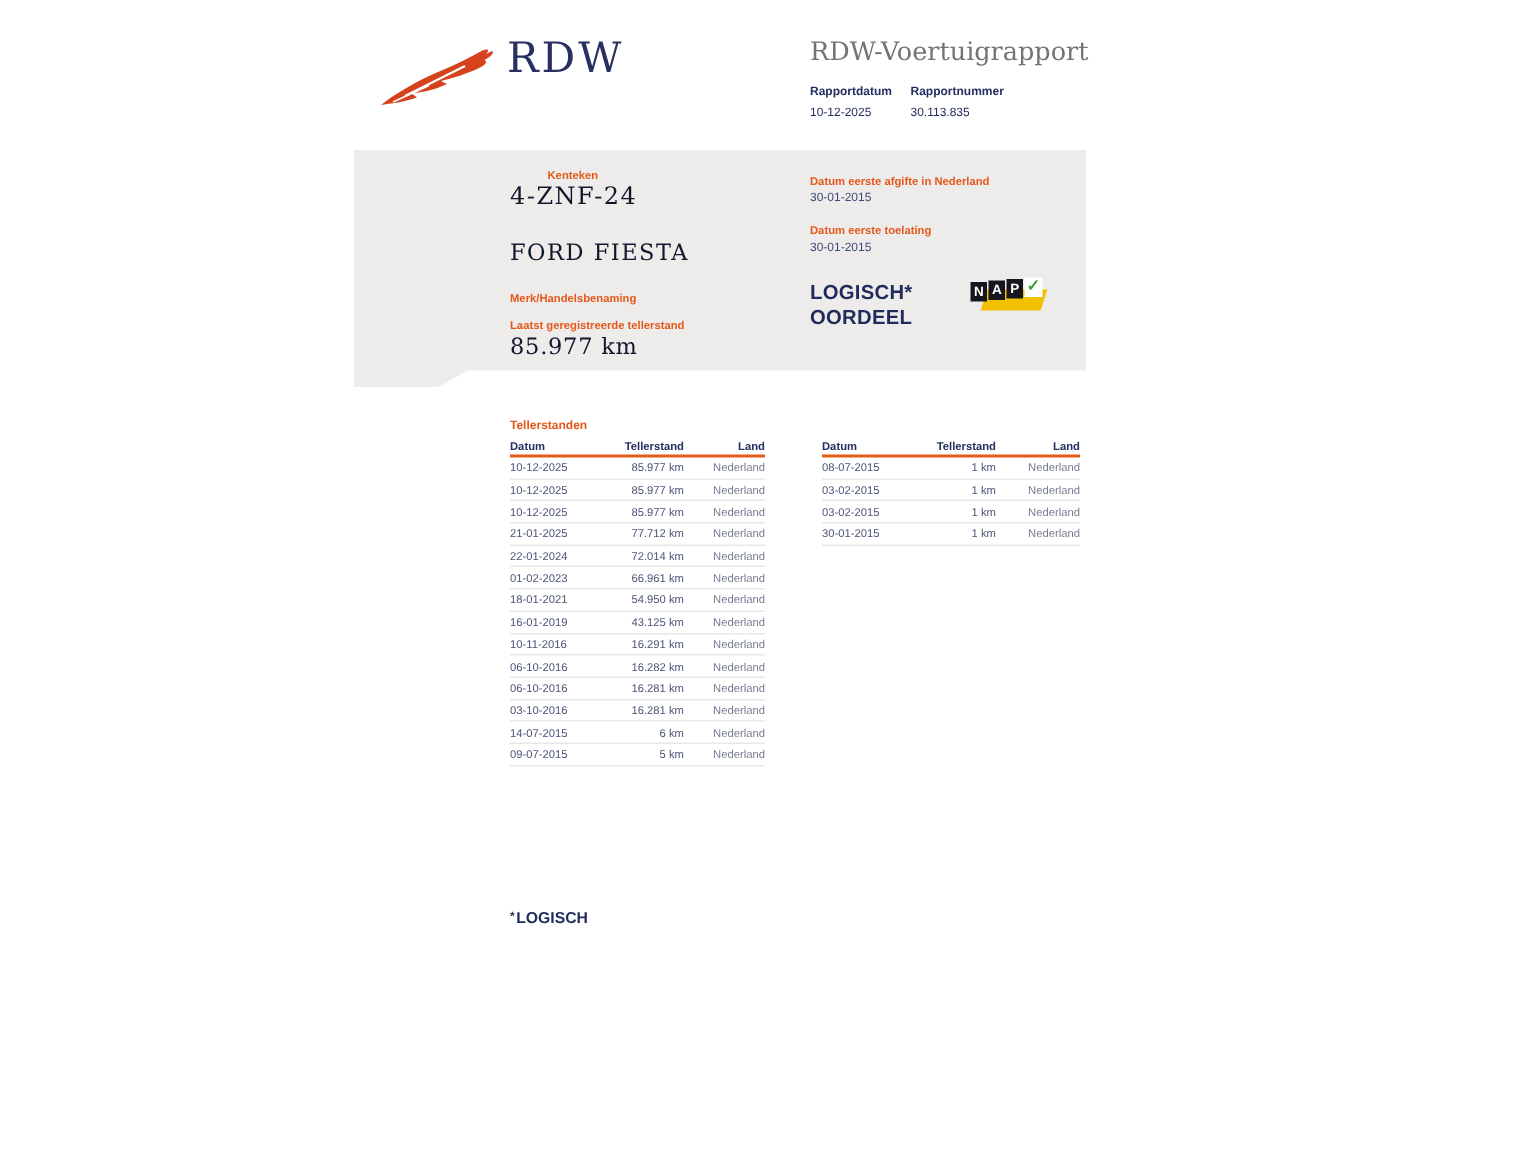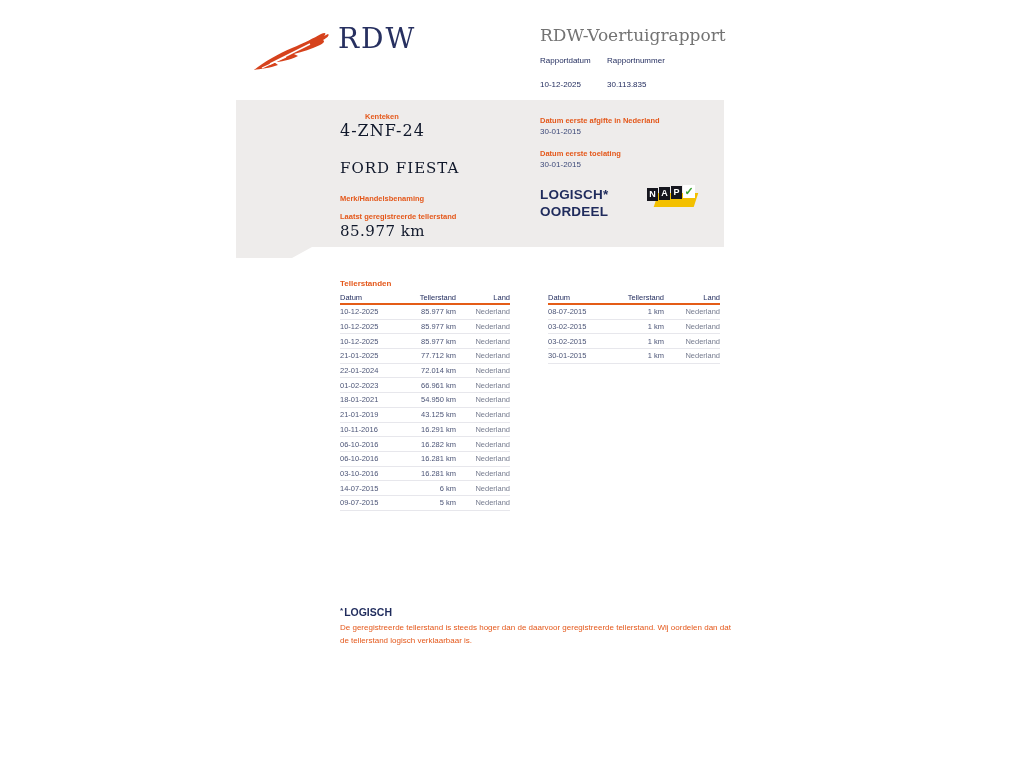--- a/index.html
+++ b/index.html
@@ -7,21 +7,21 @@
   .page { position:relative; width:1024px; height:653px; background:#ffffff; overflow:hidden; }
 
   
   .logo-wrap { position:absolute; left:252px; top:22px; width:190px; height:52px; }
   .logo-svg { position:absolute; left:0; top:4px; }
   .logo-text { position:absolute; left:86px; top:0px; font-family:"DejaVu Serif", serif;
                font-size:28px; color:#273060; letter-spacing:2px; }
   .doc-title { position:absolute; left:540px; top:25px; font-family:"DejaVu Serif", serif;
                font-size:17px; color:#737373; }
   .meta { position:absolute; top:56px; font-size:8px; color:#242e5f; }
-  .meta .lbl { font-weight:normal; display:block; margin-bottom:15px; }
+  .meta .lbl { font-weight:bold; display:block; margin-bottom:5px; }
   .meta-date { left:540px; } .meta-num { left:607px; }
 
   
   .graybox { position:absolute; left:236px; top:100px; width:488px; height:158px; background:#eeeceb;
              clip-path: polygon(0 0, 100% 0, 100% 147px, 76px 147px, 56px 100%, 0 100%); }
   .olabel { position:absolute; font-size:7.5px; font-weight:bold; color:#e4581b; }
   .serifval { position:absolute; font-family:"DejaVu Serif", serif; color:#0f172a; }
   .sansval { position:absolute; font-size:8px; color:#3e4a79; }
   .oordeel { position:absolute; left:540px; top:186px; font-size:13.5px; font-weight:bold;
              color:#1f2b5c; line-height:17px; letter-spacing:0.2px; }
@@ -34,21 +34,21 @@
               font-size:9px; font-weight:bold; text-align:center; line-height:13px; }
   .nap-check { position:absolute; width:12px; height:13px; background:#ffffff; color:#3fa535;
                font-size:11px; font-weight:bold; text-align:center; line-height:13px; }
 
   
   .section-title { position:absolute; left:340px; top:279px; font-size:8px; font-weight:bold; color:#e4581b; }
   .dtable { position:absolute; top:291px; font-size:7.5px; color:#4c5577; }
   .dtable-left { left:340px; width:170px; }
   .dtable-right { left:548px; width:172px; }
   .thead, .trow { display:grid; grid-template-columns:66px 50px 1fr; align-items:center; }
-  .thead { height:14px; font-weight:normal; color:#242e5f; border-bottom:2px solid #e45c17; }
+  .thead { height:14px; font-weight:bold; color:#242e5f; border-bottom:2px solid #e45c17; }
   .trow { height:14.7px; border-bottom:1px solid #e7e7ec; }
   .thead span:nth-child(2), .trow span:nth-child(2) { text-align:right; }
   .thead span:nth-child(3), .trow span:nth-child(3) { text-align:right; color:#767c8f; }
   .thead span:nth-child(3) { color:#242e5f; }
 
   
   .footnote-title { position:absolute; left:340px; top:606px; font-size:10.5px; font-weight:bold; color:#1f2b5c; }
   .footnote-title .ast { font-size:8px; vertical-align:top; margin-right:1px; }
   .footnote-text { position:absolute; left:340px; top:621px; width:396px; font-size:8px;
                    line-height:13px; color:#e4581b; }
@@ -148,21 +148,21 @@
           <span>01-02-2023</span>
           <span>66.961 km</span>
           <span>Nederland</span>
         </div>
         <div class="trow">
           <span>18-01-2021</span>
           <span>54.950 km</span>
           <span>Nederland</span>
         </div>
         <div class="trow">
-          <span>21-01-2019</span>
+          <span>16-01-2019</span>
           <span>43.125 km</span>
           <span>Nederland</span>
         </div>
         <div class="trow">
           <span>10-11-2016</span>
           <span>16.291 km</span>
           <span>Nederland</span>
         </div>
         <div class="trow">
           <span>06-10-2016</span>
@@ -218,21 +218,20 @@
           <span>30-01-2015</span>
           <span>1 km</span>
           <span>Nederland</span>
         </div>
       </div>
   </div>
 
   <div class="footnote-title">
     <span class="ast">*</span><span>LOGISCH</span>
   </div>
-  <div class="footnote-text">De geregistreerde tellerstand is steeds hoger dan de daarvoor geregistreerde tellerstand. Wij oordelen dan dat de tellerstand logisch verklaarbaar is.</div>
 
   <div class="foot foot-addr">
     <span>Postbus 30000</span><br>
     <span>9640 RA Veendam</span>
   </div>
   <div class="foot foot-tel">
     <span>Telefoon 088 008 74 47</span><br>
     <span>www.rdw.nl</span>
   </div>
   <div class="foot foot-right">

